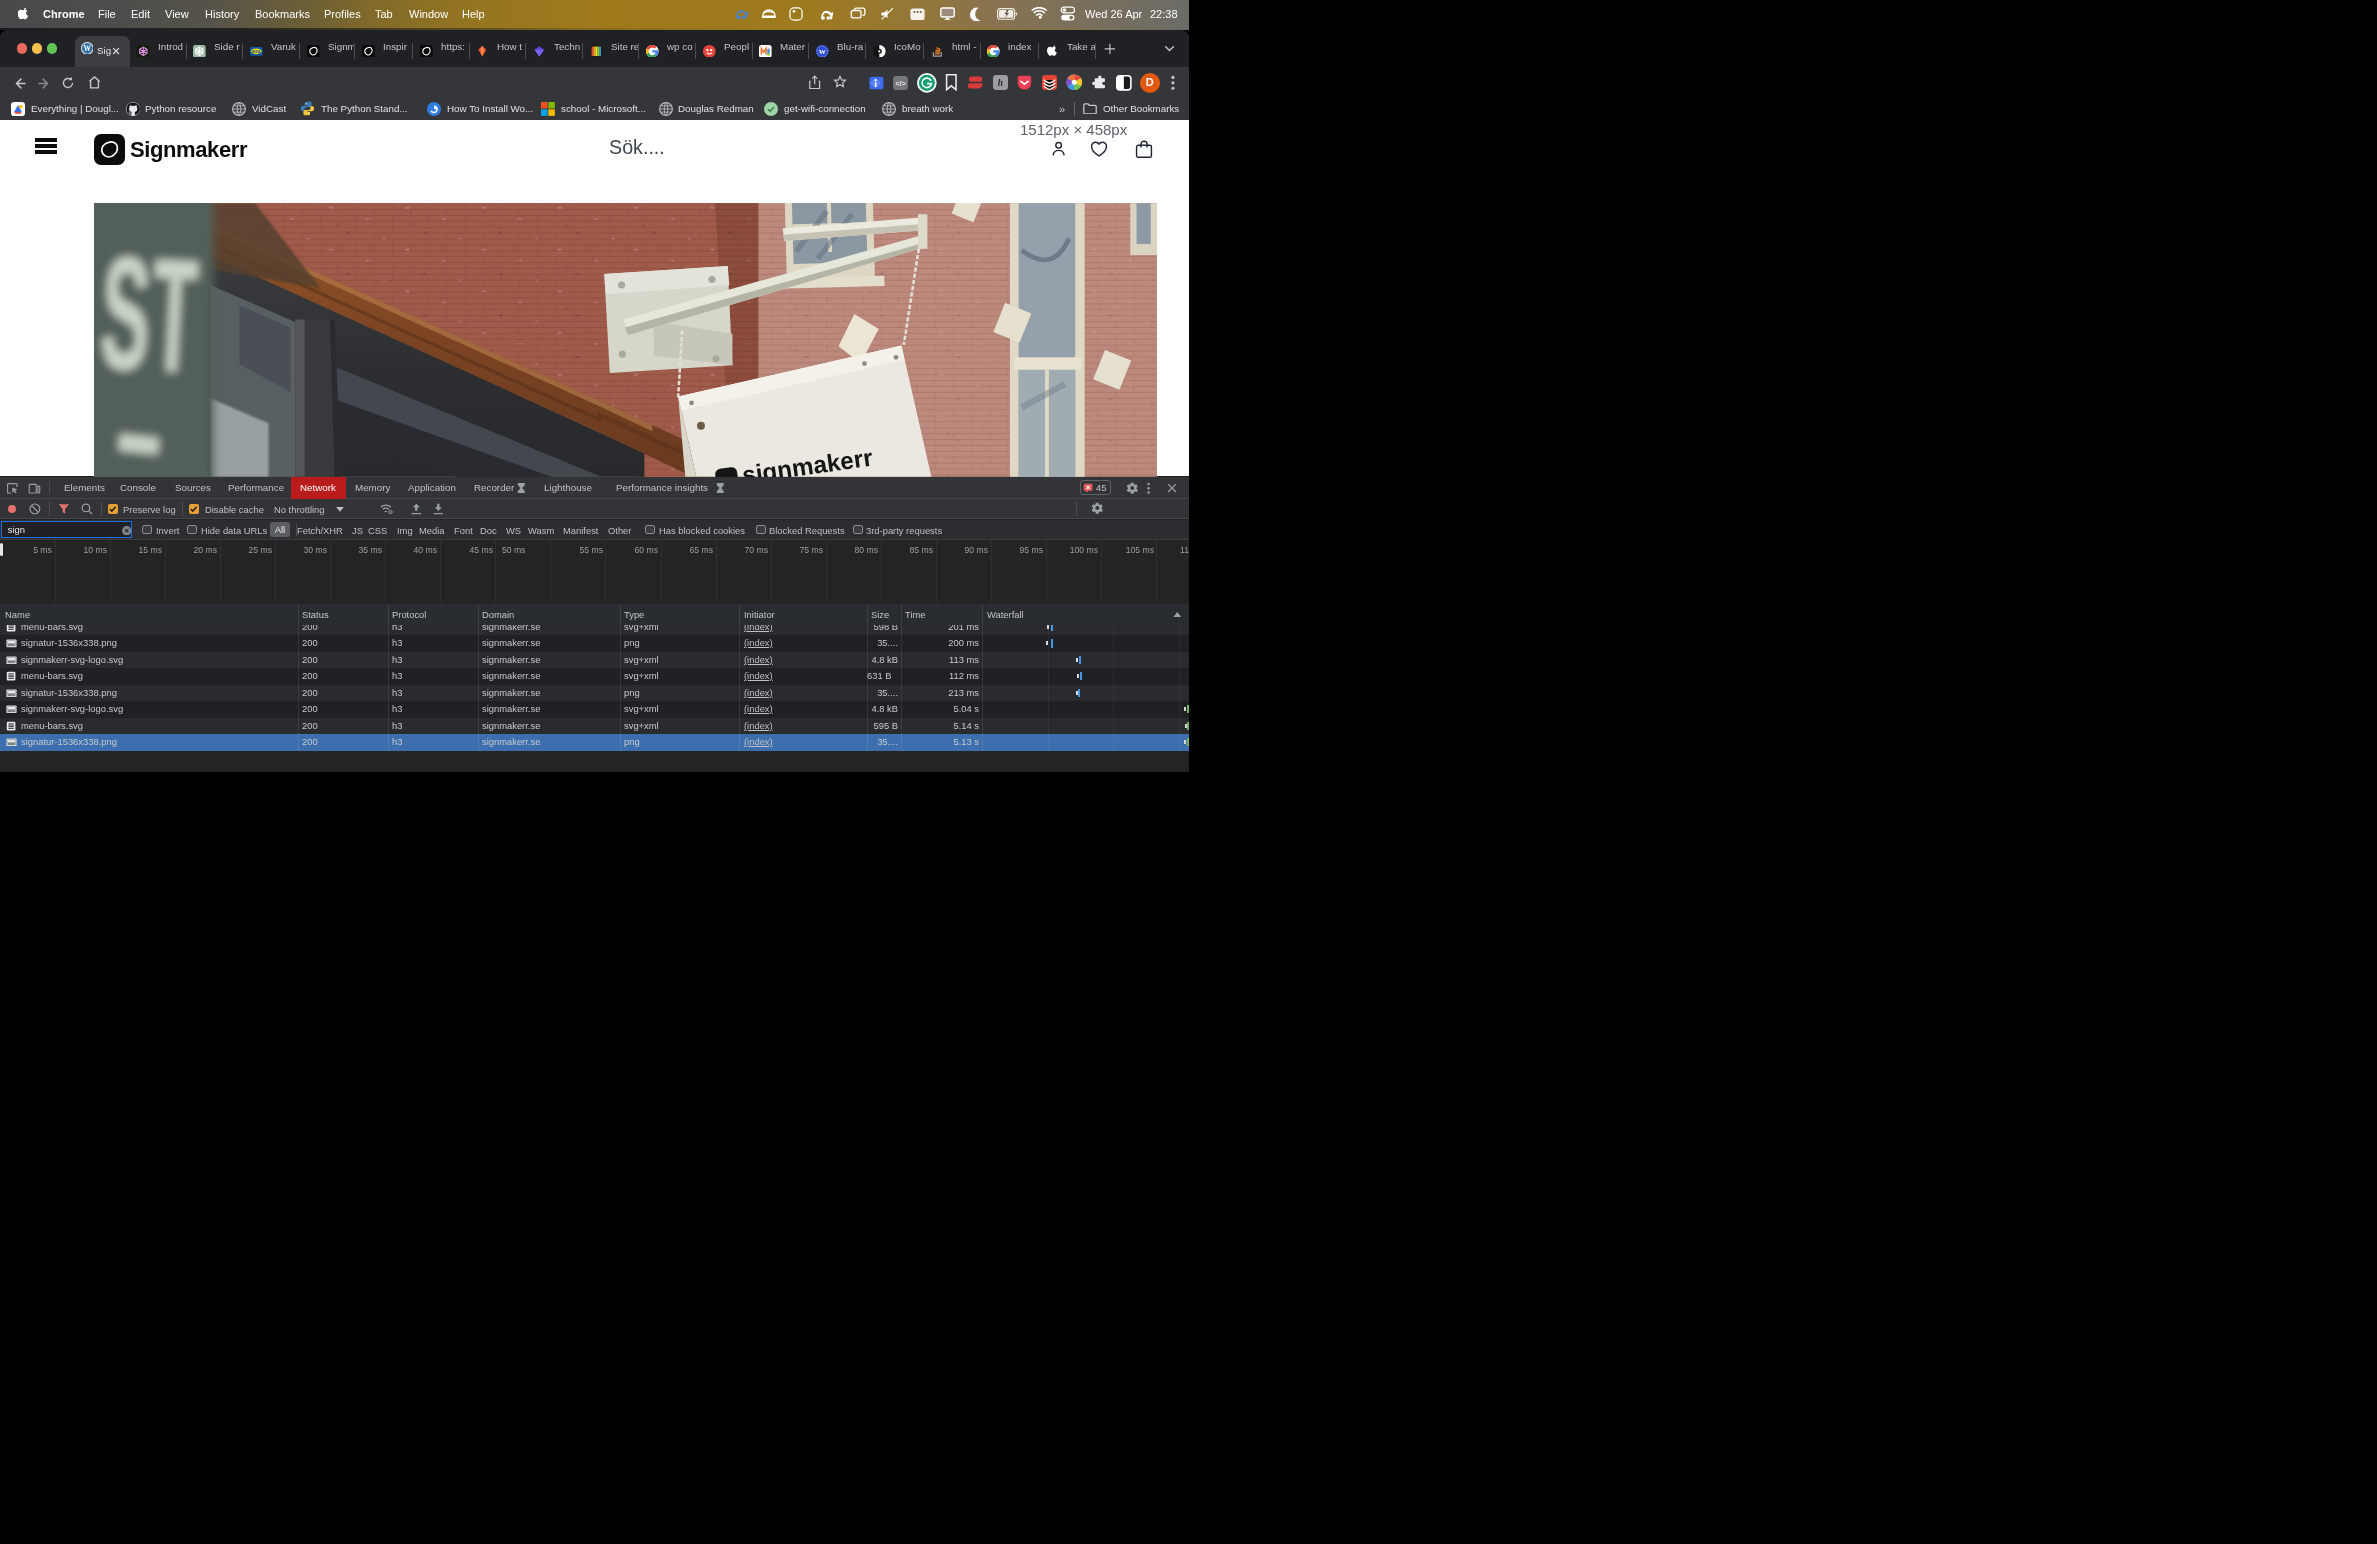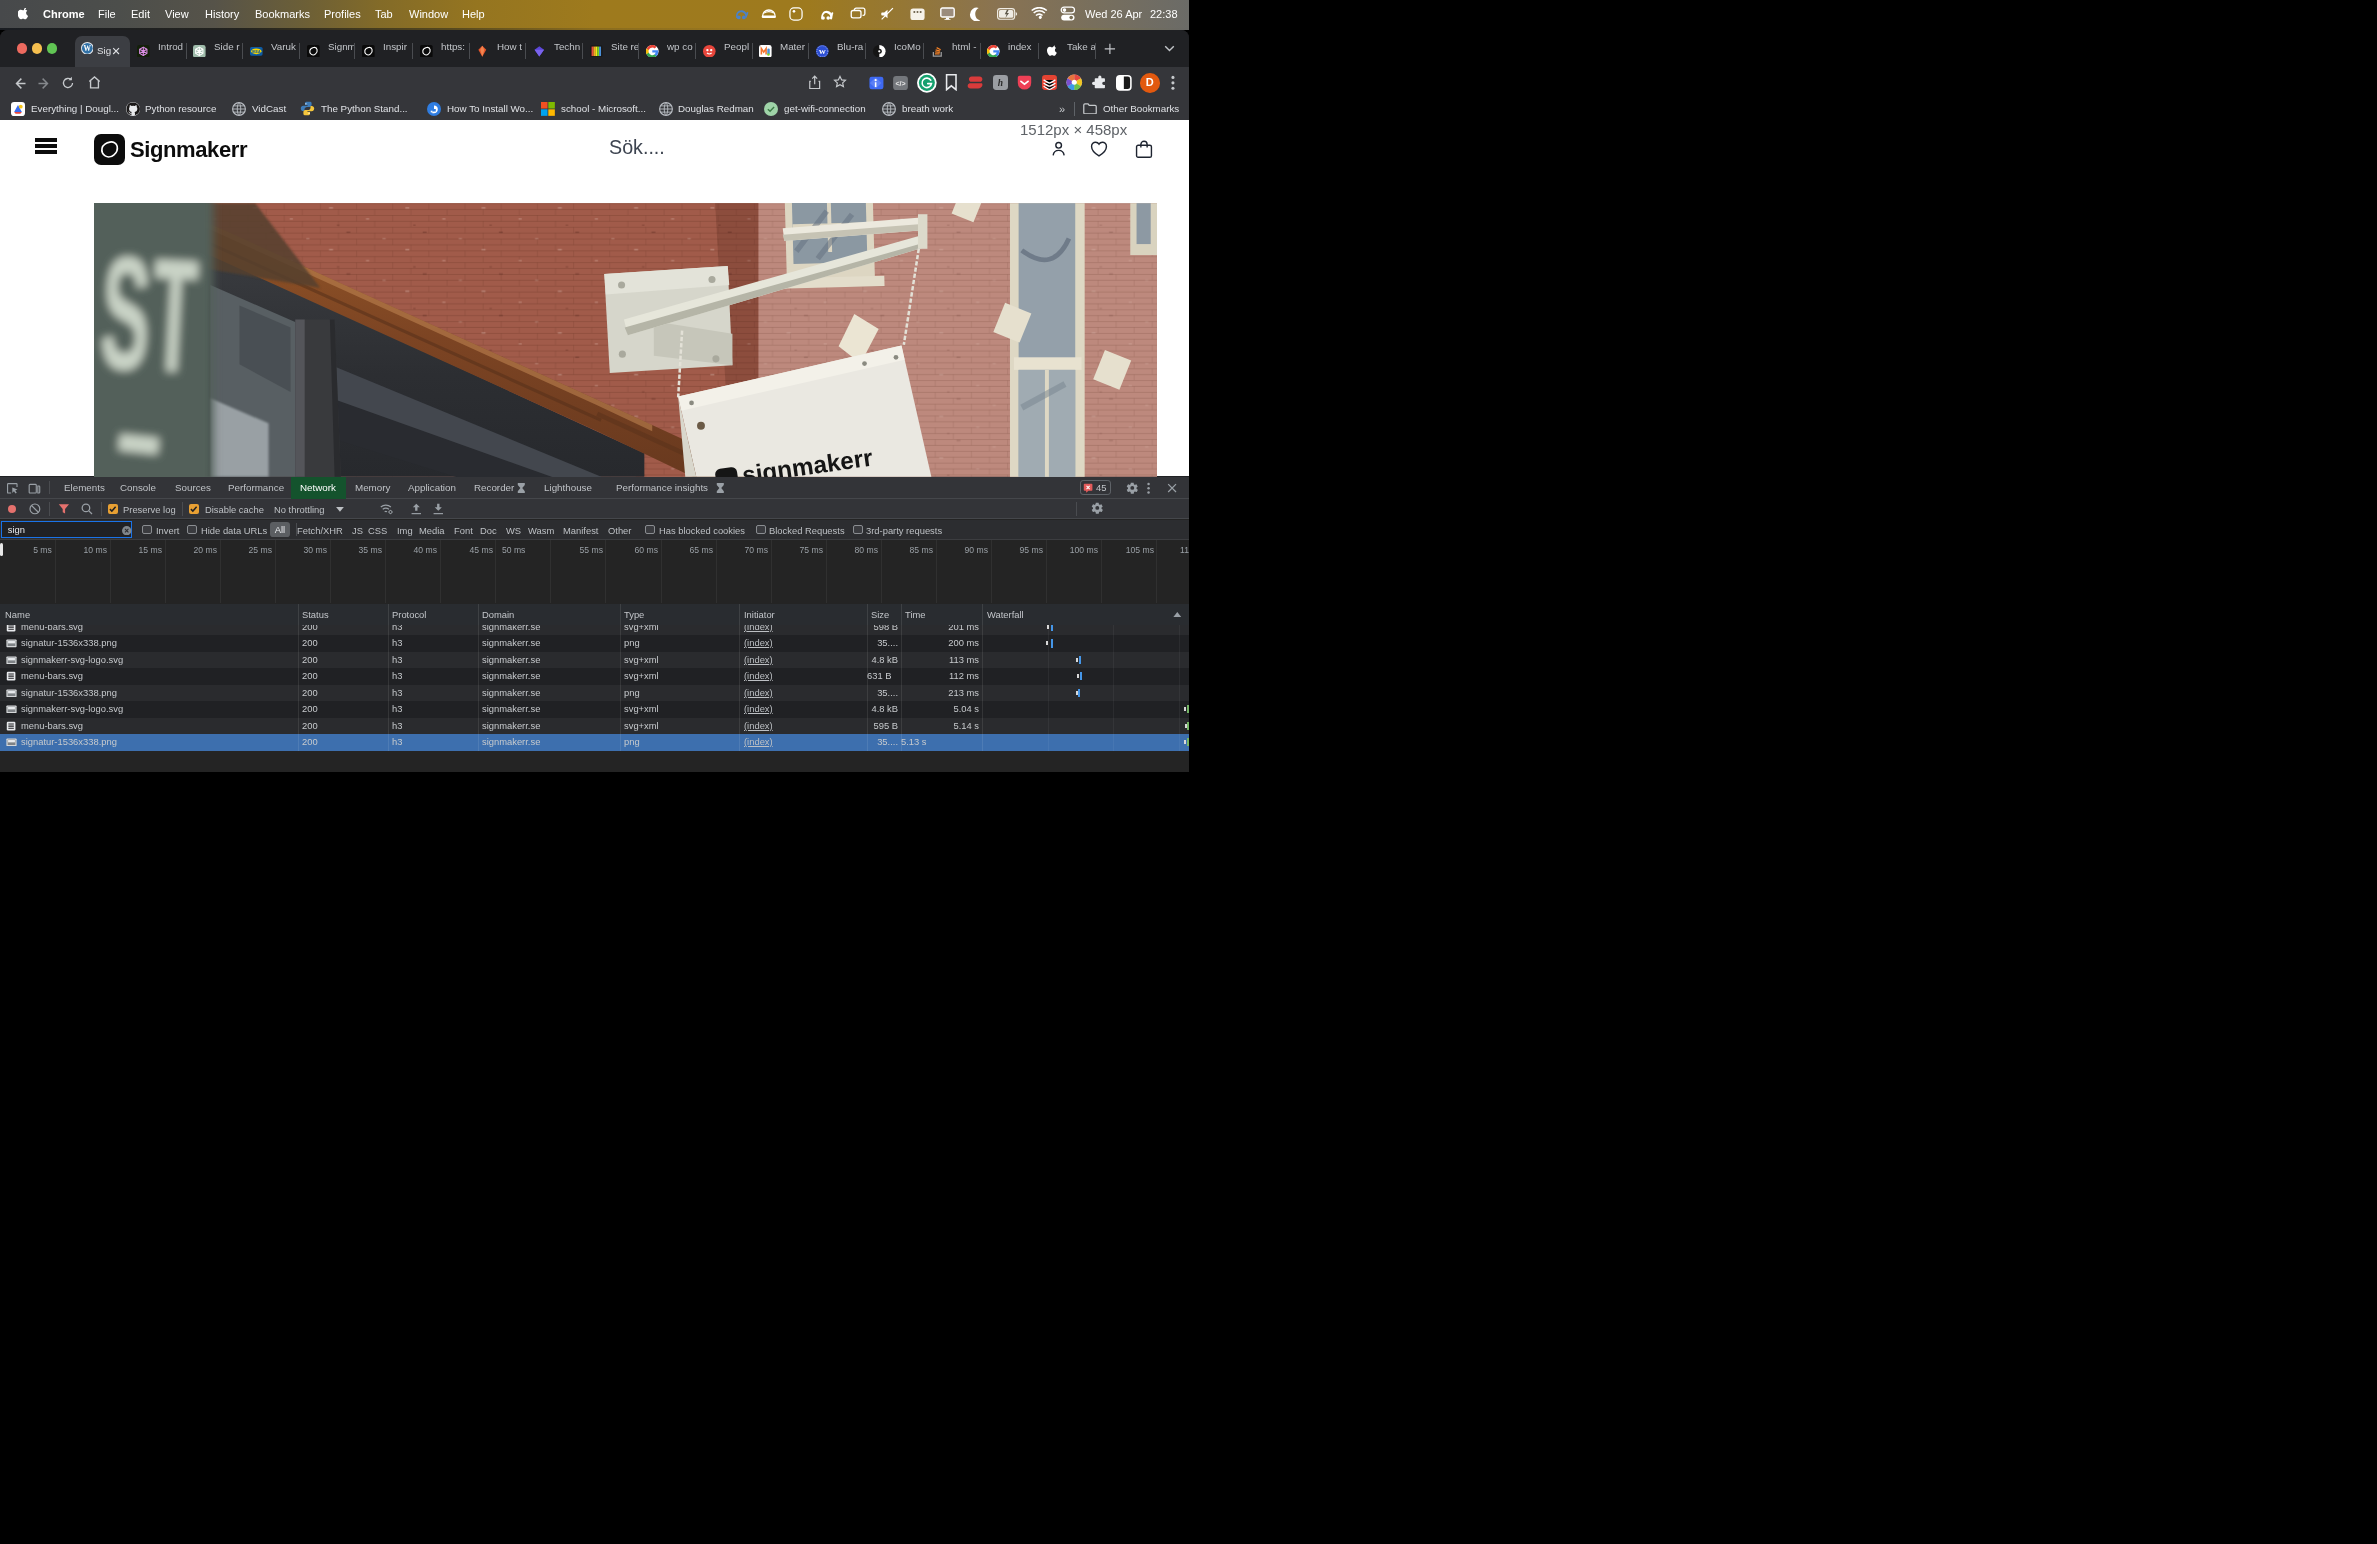--- a/index.html
+++ b/index.html
@@ -643,21 +643,21 @@
             <g fill="none" stroke="#9aa0a6" stroke-width="1.4">
               <rect x="1.5" y="3" width="9" height="11" rx="1"></rect>
               <path d="M12.5 5H14a.9.9 0 0 1 .9.9V13a.9.9 0 0 1-.9.9h-1.5z"></path>
             </g>
           </svg>
         <div class="vsep" style="left:49px;top:3.9px;height:13.4px;background:#4a4c50"></div>
         <span class="dtt" style="left:64px">Elements</span>
         <span class="dtt" style="left:120px">Console</span>
         <span class="dtt" style="left:175px">Sources</span>
         <span class="dtt" style="left:228px">Performance</span>
-        <div class="abs" style="left:291px;top:0;width:55px;height:21.6px;background:#14532d">
+        <div class="abs" style="left:291px;top:0;width:55px;height:21.6px;background:#b91c1c">
             <span class="dtt" style="left:9px;color:#fff">Network</span>
           </div>
         <span class="dtt" style="left:355px">Memory</span>
         <span class="dtt" style="left:408px">Application</span>
         <span class="dtt" style="left:474px">Recorder</span>
         <svg class="abs" style="left:517px;top:6.3px" width="8.6" height="10.2" viewBox="0 0 11 13">
             <path fill="#9aa0a6" d="M1 0h9v2.5L6.7 6.5 10 10.5V13H1v-2.5l3.3-4L1 2.5z"></path>
           </svg>
         <span class="dtt" style="left:544px">Lighthouse</span>
         <span class="dtt" style="left:616px">Performance insights</span>
@@ -1050,21 +1050,21 @@
                 <rect x="2" y="2" width="10" height="7" fill="#7e8286"></rect>
                 <rect x="2.6" y="2.6" width="8.8" height="3" fill="#e8eaed"></rect>
               </svg>
               <span class="cell" style="left:21px">signatur-1536x338.png</span>
               <span class="cell" style="left:302px">200</span>
               <span class="cell" style="left:392px">h3</span>
               <span class="cell" style="left:482px">signmakerr.se</span>
               <span class="cell" style="left:624px">png</span>
               <span class="cell" style="left:744px;text-decoration:underline;color:#bdc0c4">(index)</span>
               <span class="cell" style="left:867px;width:31px;text-align:right">35....</span>
-              <span class="cell" style="left:901px;width:78px;">5.13 s</span>
+              <span class="cell" style="left:901px;width:78px;text-align:right">5.13 s</span>
               <div class="rcolb" style="left:298px"></div>
               <div class="rcolb" style="left:388px"></div>
               <div class="rcolb" style="left:478px"></div>
               <div class="rcolb" style="left:620px"></div>
               <div class="rcolb" style="left:739px"></div>
               <div class="rcolb" style="left:867px"></div>
               <div class="rcolb" style="left:901px"></div>
               <div class="rcolb" style="left:982px"></div>
               <div class="rcolb" style="left:1048px;background:rgba(255,255,255,.05)"></div>
               <div class="rcolb" style="left:1113px;background:rgba(255,255,255,.05)"></div>

